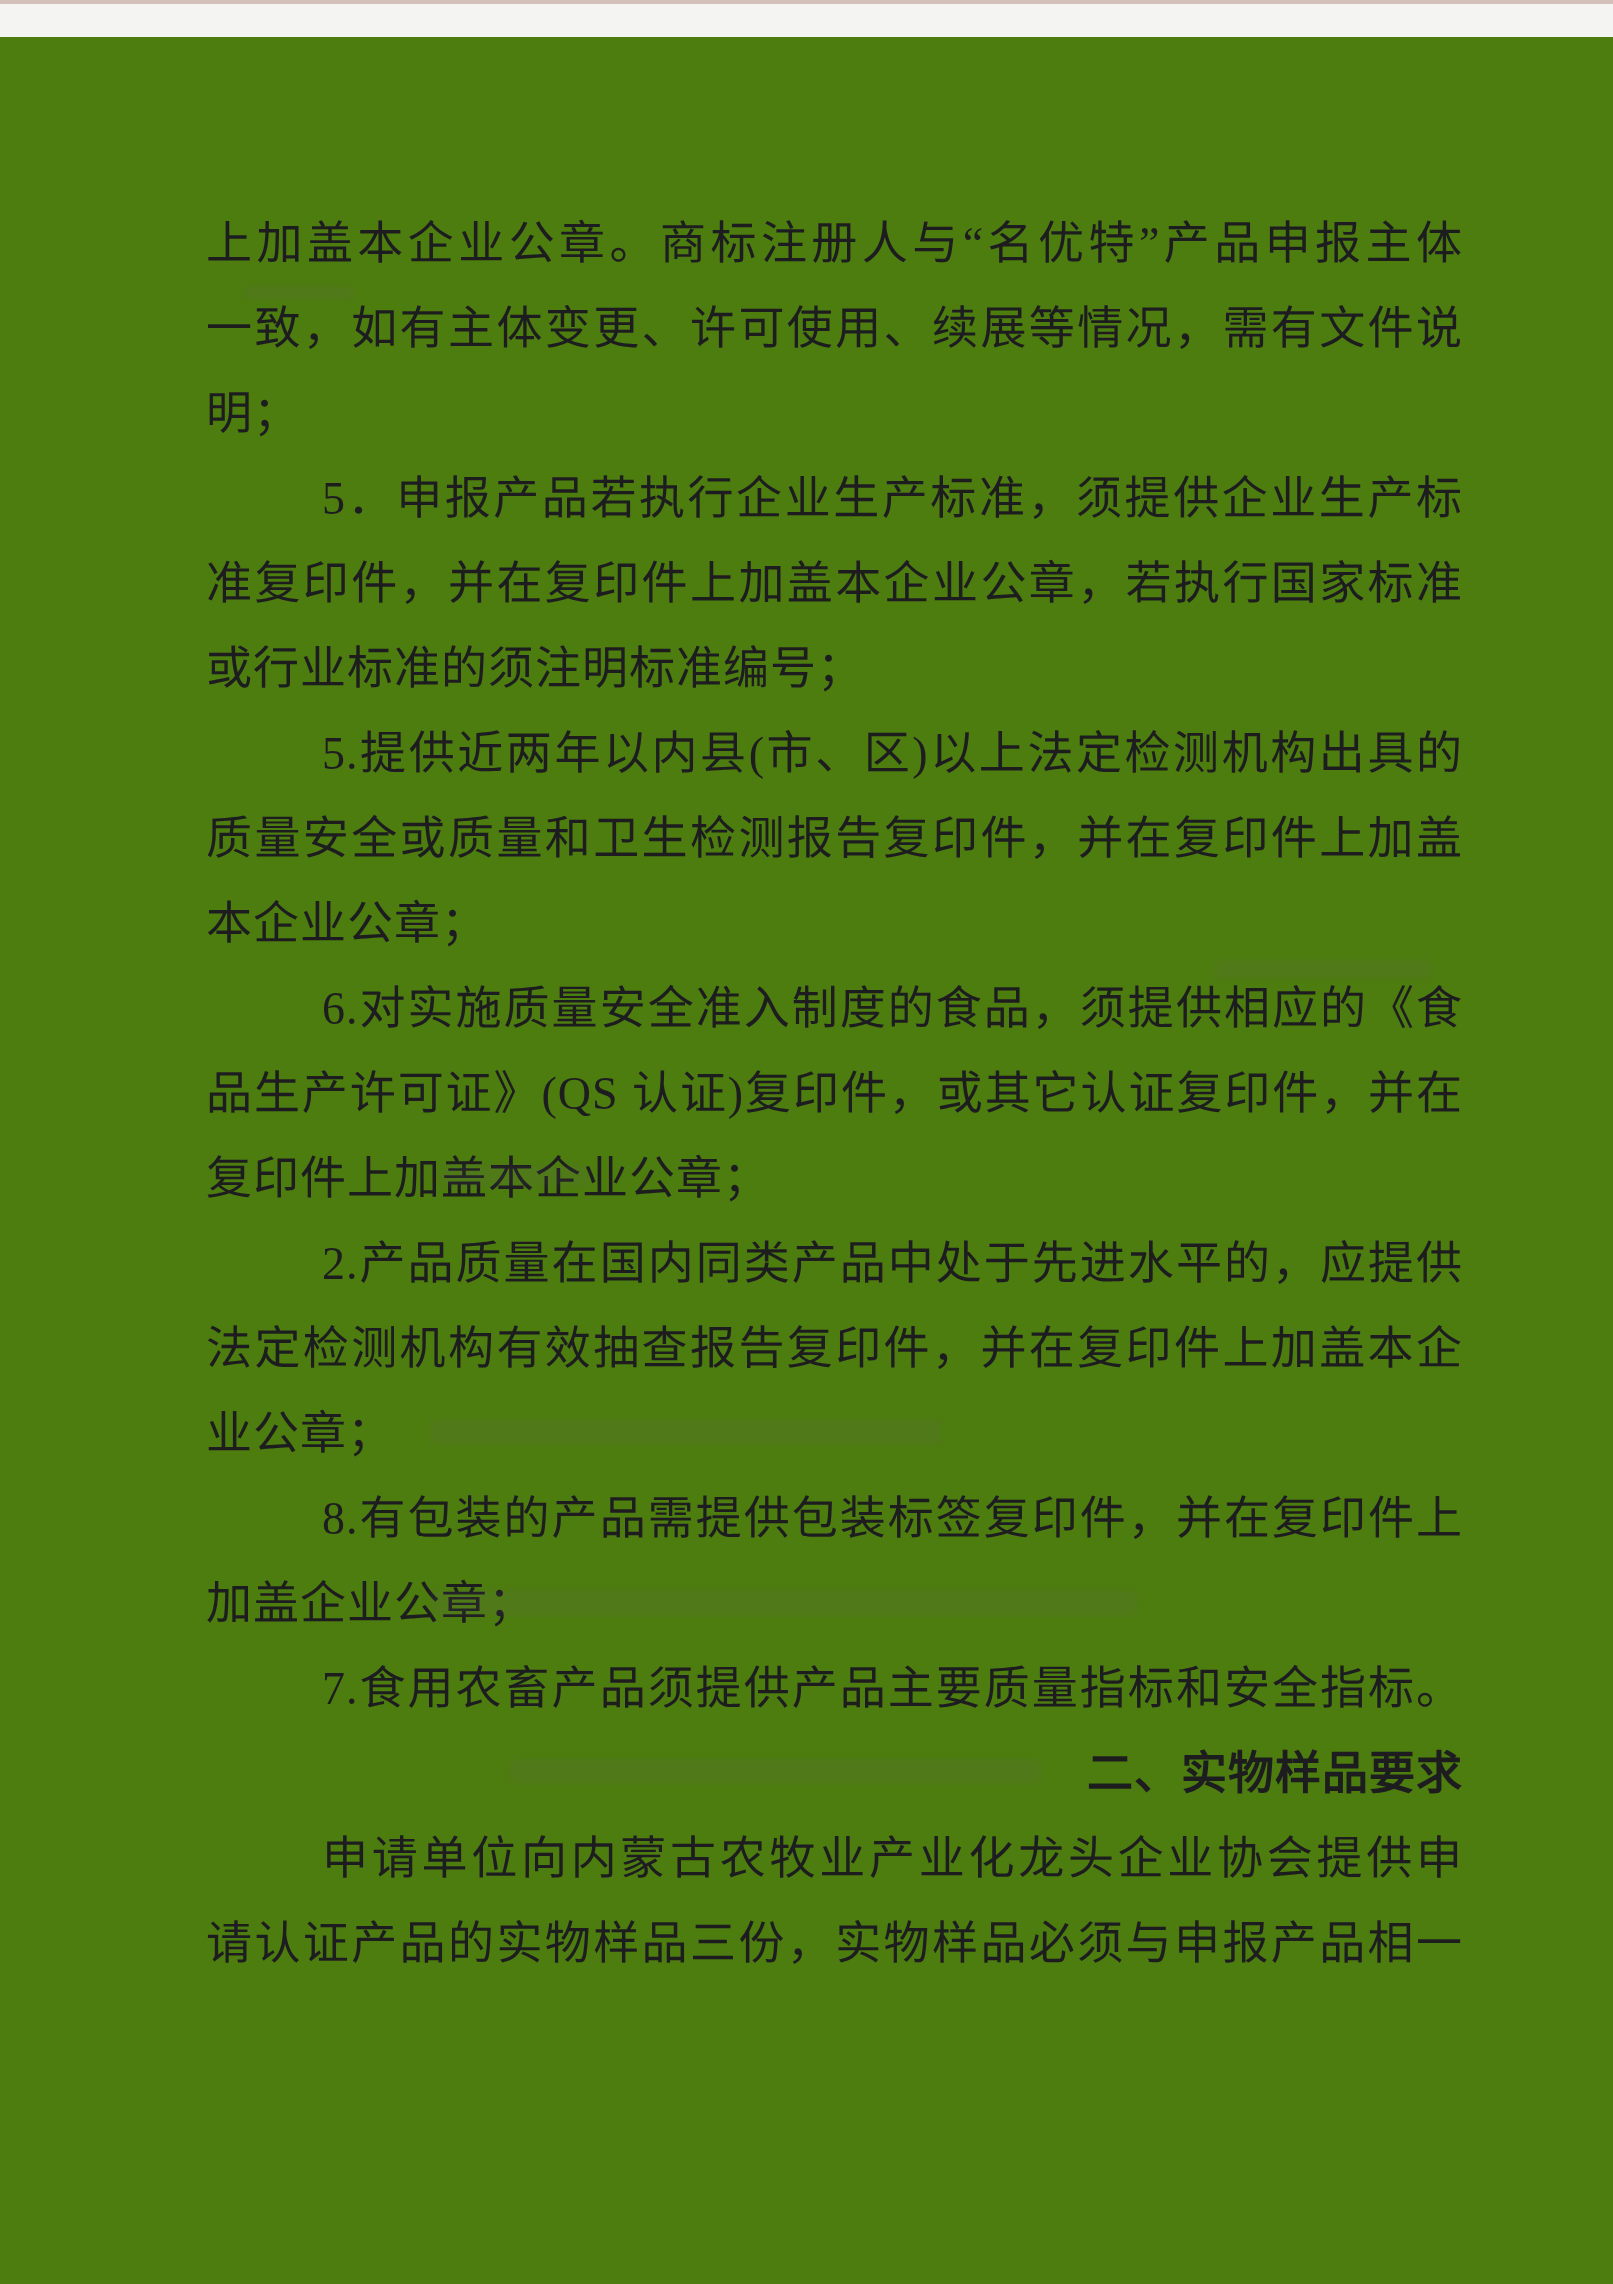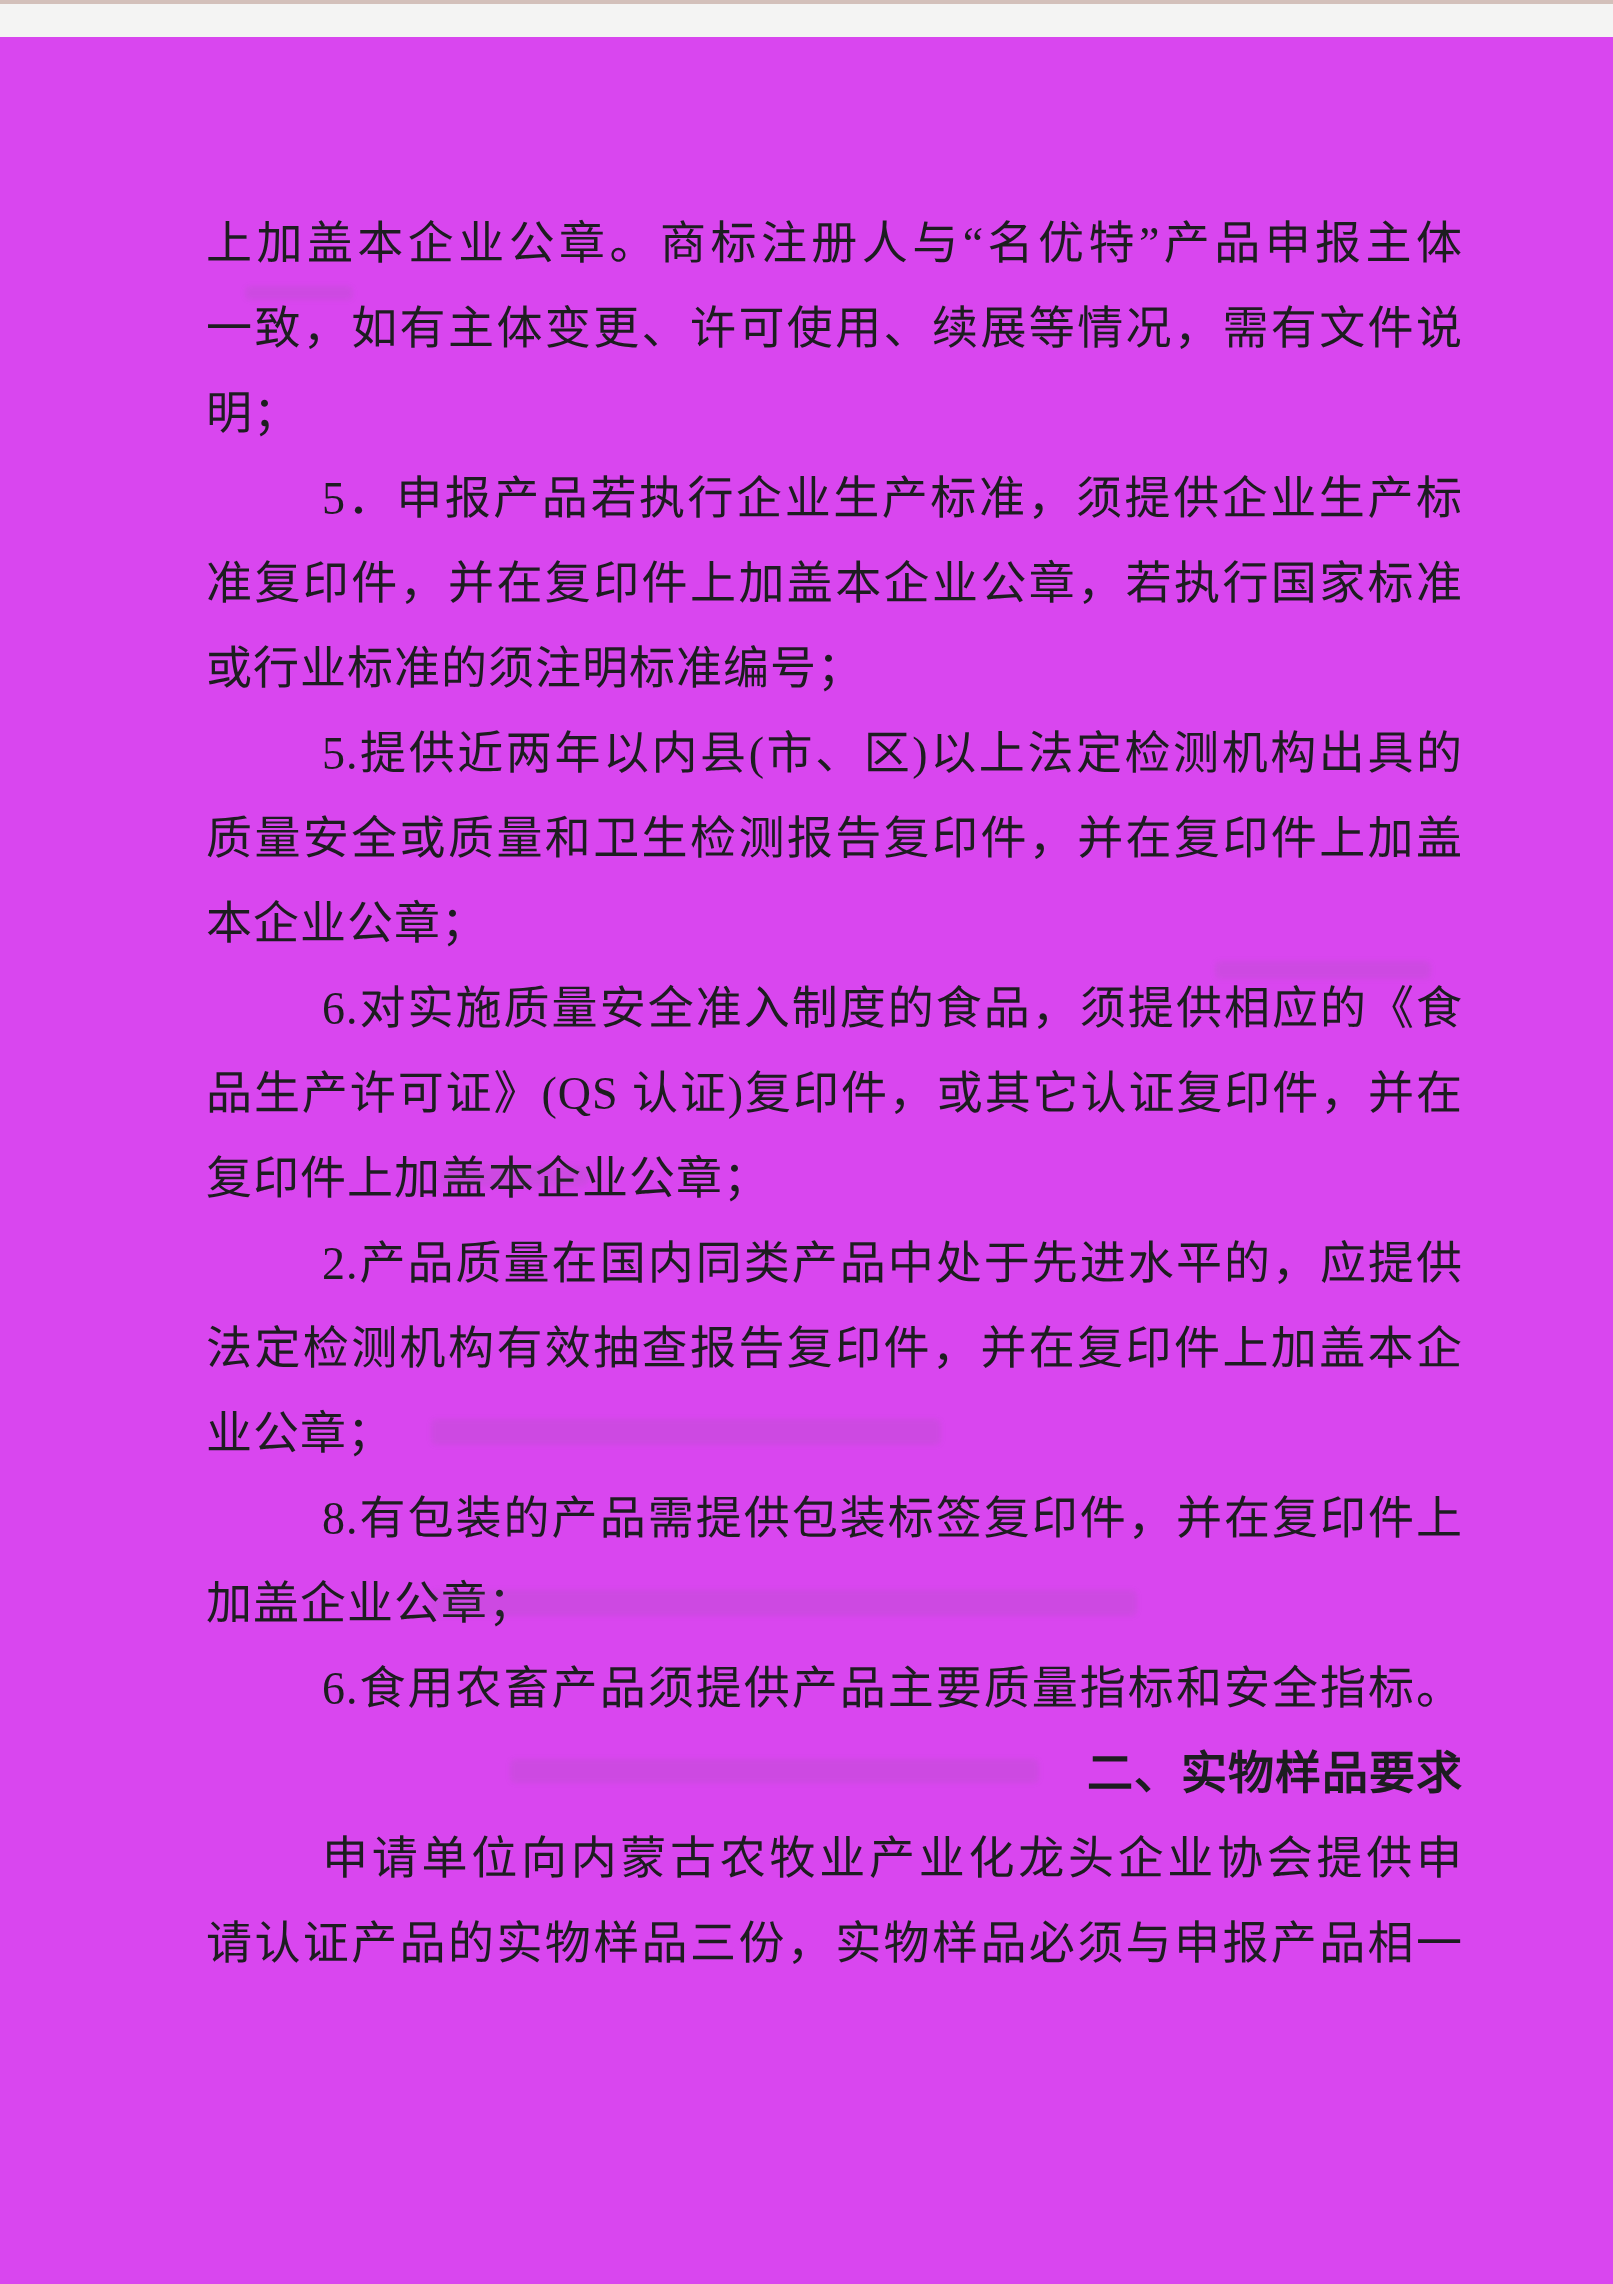--- a/index.html
+++ b/index.html
@@ -1,20 +1,20 @@
 <!DOCTYPE html>
 <html lang="zh-CN"><head>
 <meta charset="utf-8">
 <style>
   html, body { margin: 0; padding: 0; background: #ffffff; }
   .page {
     position: relative;
     width: 1613px;
     height: 2285px;
-    background: #d946ef;
+    background: #4d7c0f;
     overflow: hidden;
     font-family: "Liberation Serif", "DejaVu Serif", serif;
   }
   
   .scan-top-band {
     position: absolute; left: 0; top: 0; width: 1613px; height: 37px;
     background: #f4f4f3;
   }
   .scan-top-line {
     position: absolute; left: 0; top: 0; width: 1613px; height: 3.9px;
@@ -70,21 +70,21 @@
       <div class="line justify"><span>质量安全或质量和卫生检测报告复印件，并在复印件上加盖</span></div>
       <div class="line"><span>本企业公章；</span></div>
       <div class="line indent justify"><span>6.对实施质量安全准入制度的食品，须提供相应的《食</span></div>
       <div class="line justify"><span>品生产许可证》(QS 认证)复印件，或其它认证复印件，并在</span></div>
       <div class="line"><span>复印件上加盖本企业公章；</span></div>
       <div class="line indent justify"><span>2.产品质量在国内同类产品中处于先进水平的，应提供</span></div>
       <div class="line justify"><span>法定检测机构有效抽查报告复印件，并在复印件上加盖本企</span></div>
       <div class="line"><span>业公章；</span></div>
       <div class="line indent justify"><span>8.有包装的产品需提供包装标签复印件，并在复印件上</span></div>
       <div class="line"><span>加盖企业公章；</span></div>
-      <div class="line indent justify"><span>6.食用农畜产品须提供产品主要质量指标和安全指标。</span></div>
+      <div class="line indent justify"><span>7.食用农畜产品须提供产品主要质量指标和安全指标。</span></div>
       <div class="line indent bold"><span>二、实物样品要求</span></div>
       <div class="line indent justify"><span>申请单位向内蒙古农牧业产业化龙头企业协会提供申</span></div>
       <div class="line justify"><span>请认证产品的实物样品三份，实物样品必须与申报产品相一</span></div>
     </div>
 
   <div class="smudge" style="left:431px;  top:1419px; width:510px;  height:25.5px;"></div>
   <div class="smudge" style="left:431px;  top:1590px; width:706px;  height:25.5px;"></div>
   <div class="smudge" style="left:510px;  top:1759px; width:529px;  height:23.5px;"></div>
   <div class="smudge" style="left:441px;  top:1166px; width:147px;  height:19.6px;"></div>
   <div class="smudge" style="left:245px;  top:286px;  width:108px;  height:13.7px;"></div>

